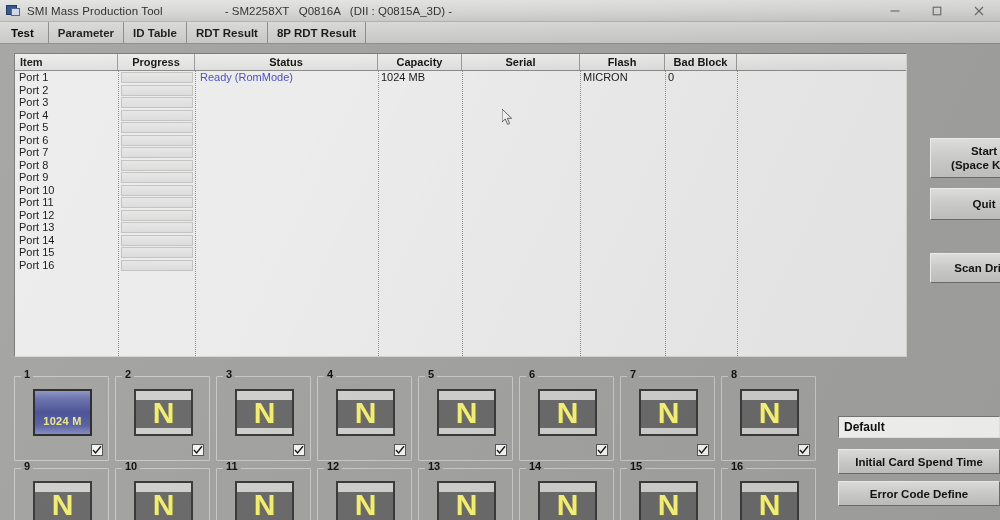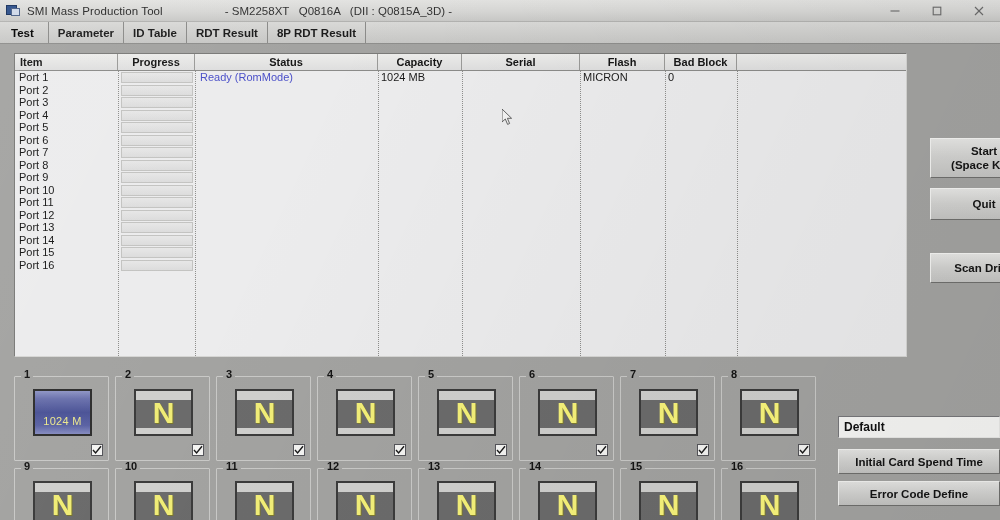--- a/index.html
+++ b/index.html
@@ -202,21 +202,21 @@
     font-size: 30px; font-weight: bold; color: #f0ec77;
     line-height: 30px;
     text-shadow: 1px 1px 0 #7a7730;
   }
   .slot-icon.active {
     background: linear-gradient(180deg,#8f95c5 0%, #6b72ad 18%, #4b5396 50%, #5a62a3 80%, #868cc0 100%);
     border: 2px solid #2e2e2e;
   }
   .slot-icon.active .glyph-cap {
     position: relative; z-index: 2;
-    font-size: 11px; font-weight: normal; color: #ece88f;
+    font-size: 11px; font-weight: bold; color: #ece88f;
     letter-spacing: .3px;
     margin-top: 16px;
   }
   .slot-check {
     position: absolute; right: 5px; bottom: 4px;
     width: 12px; height: 12px;
     background: #f4f4f2;
     border: 1px solid #55555a;
     display: flex; align-items: center; justify-content: center;
   }

